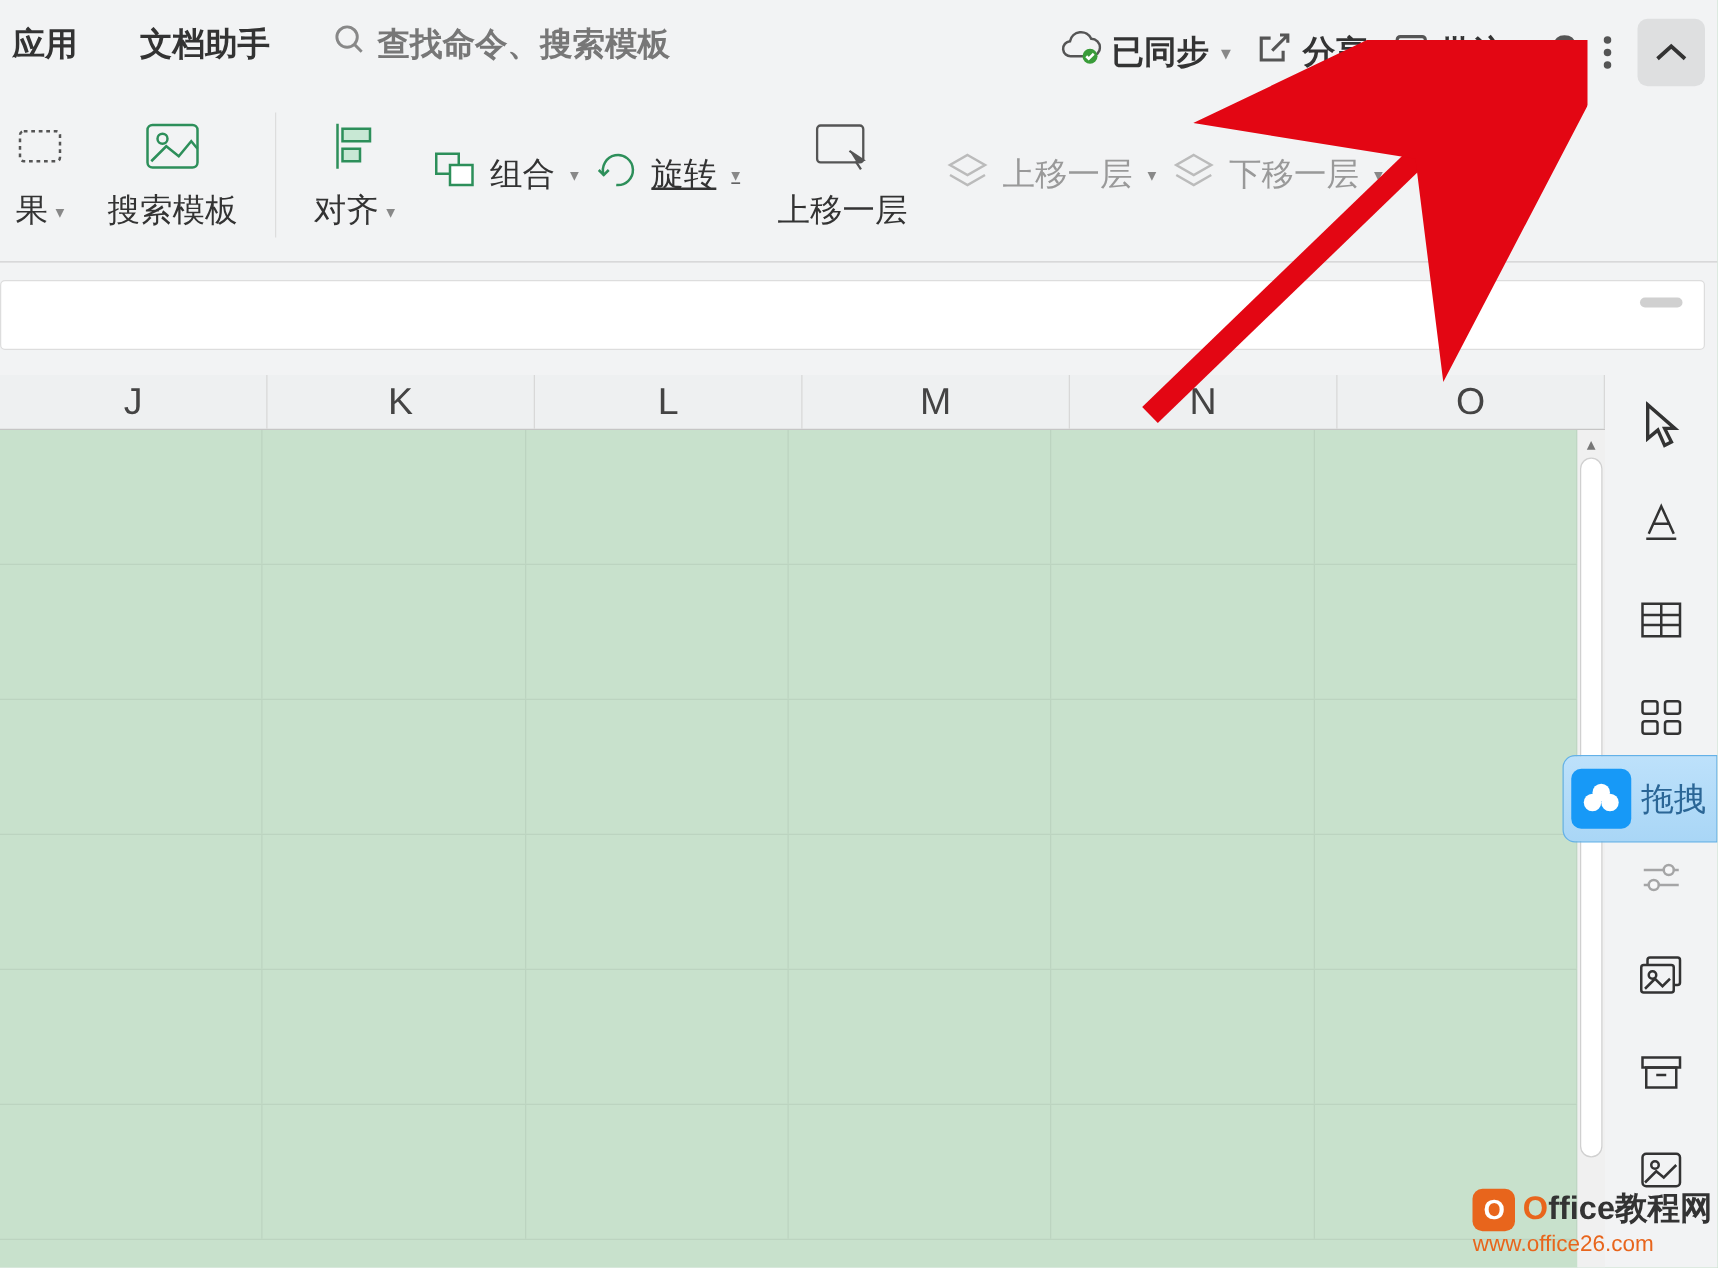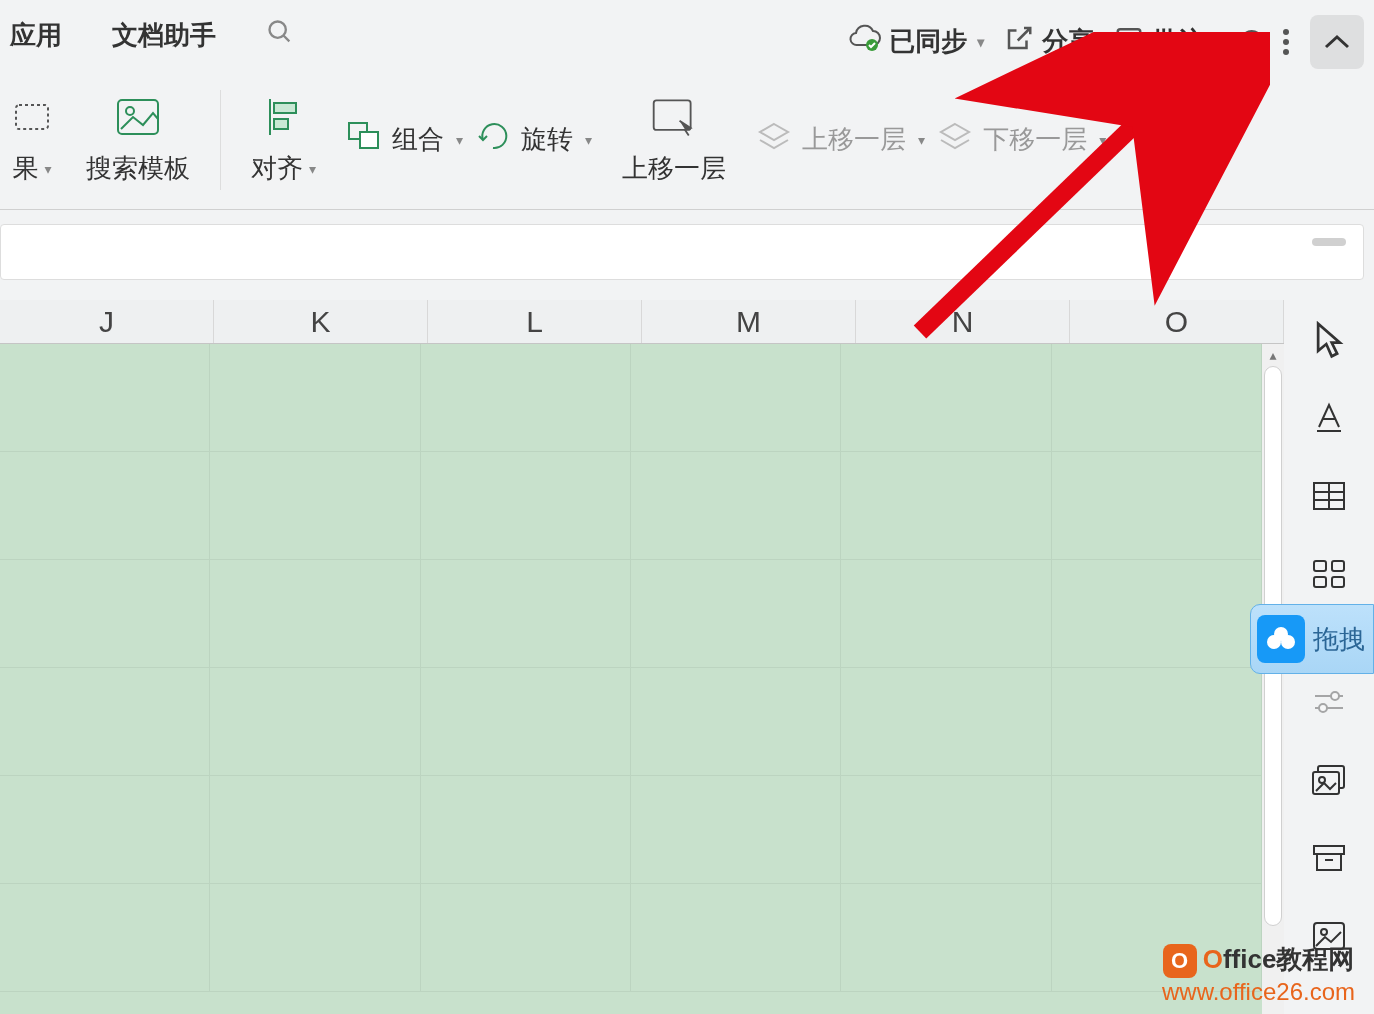--- a/index.html
+++ b/index.html
@@ -37,41 +37,42 @@
     .side-handle { width: 34px; height: 8px; border-radius: 4px; background: #d0d0d0; }
     .side-icon { width: 44px; height: 44px; display: flex; align-items: center; justify-content: center; cursor: pointer; color: #333; }
     .side-handle2 { width: 34px; height: 8px; border-radius: 4px; background: #d0d0d0; margin: 4px 0; }
     
     .drag-tab { position: absolute; right: 0; top: 604px; height: 70px; background: linear-gradient(#bde1fb, #a9d6f6); border: 1px solid #63b1e8; border-radius: 10px 0 0 10px; display: flex; align-items: center; padding: 0 8px 0 6px; gap: 8px; }
     .drag-tab-icon { width: 48px; height: 48px; background: #1799f7; border-radius: 8px; display: flex; align-items: center; justify-content: center; }
     .drag-tab-text { font-size: 26px; color: #2b6696; }
     
     .red-arrow { position: absolute; left: 910px; top: 32px; pointer-events: none; }
     
-    .watermark { position: absolute; right: 19px; bottom: 8px; text-align: center; }
+    .watermark { position: absolute; right: 4px; bottom: 8px; text-align: left; }
     .wm-line1 { font-size: 26px; font-weight: bold; }
     .wm-o { color: #e8651c; }
     .wm-rest { color: #333; }
-    .wm-line2 { font-size: 24px; color: #e8651c; }
+    .wm-line2 { font-size: 18px; color: #e8651c; }
     .wm-badge { display: inline-flex; width: 34px; height: 34px; background: #e8651c; border-radius: 8px; align-items: center; justify-content: center; color: #fff; font-weight: bold; margin-right: 6px; vertical-align: middle; font-size: 22px;}
   </style>
 </head>
 <body>
 
 <div class="top-bar">
   <div class="top-left">
     <div class="top-item">应用</div>
     <div class="top-item">文档助手</div>
     <div class="top-item search-item">
       <span>
         <svg width="28" height="28" viewBox="0 0 24 24" fill="none" stroke="#888" stroke-width="2">
             <circle cx="10" cy="10" r="7"></circle>
             <line x1="20" y1="20" x2="15" y2="15"></line>
           </svg>
       </span>
+      <span>查找命令、搜索模板</span>
     </div>
   </div>
   <div class="top-right">
     <div class="top-item">
       <span>
         <svg width="34" height="30" viewBox="0 0 34 30" fill="none" stroke="#555" stroke-width="2">
             <path d="M26 22a7 7 0 0 0 0-14 9 9 0 0 0-17 2 6 6 0 0 0 1 12h16z"></path>
             <circle cx="25" cy="22" r="6" fill="#3a9c3a" stroke="none"></circle>
             <path d="M22 22l2 2 4-4" stroke="#fff" stroke-width="2" fill="none"></path>
           </svg>
@@ -153,21 +154,21 @@
     <div class="layer-item" style="color:#333;">
       <span>
         <svg width="36" height="32" viewBox="0 0 36 32" fill="none" stroke="#2d8f5a" stroke-width="2">
             <rect x="3" y="3" width="18" height="16"></rect>
             <rect x="14" y="12" width="18" height="16" fill="#fff"></rect>
           </svg>
       </span>
       <span>组合</span>
       <span class="drop-arrow">▾</span>
     </div>
-    <div class="layer-item" style="color:#333;">
+    <div class="layer-item" style="color:#333;text-decoration:underline;">
       <span>
         <svg width="36" height="32" viewBox="0 0 36 32" fill="none" stroke="#2d8f5a" stroke-width="2">
             <path d="M8 20 A12 12 0 1 1 18 28"></path>
             <path d="M4 16 L8 20 L12 16"></path>
           </svg>
       </span>
       <span>旋转</span>
       <span class="drop-arrow">▾</span>
     </div>
   </div>

